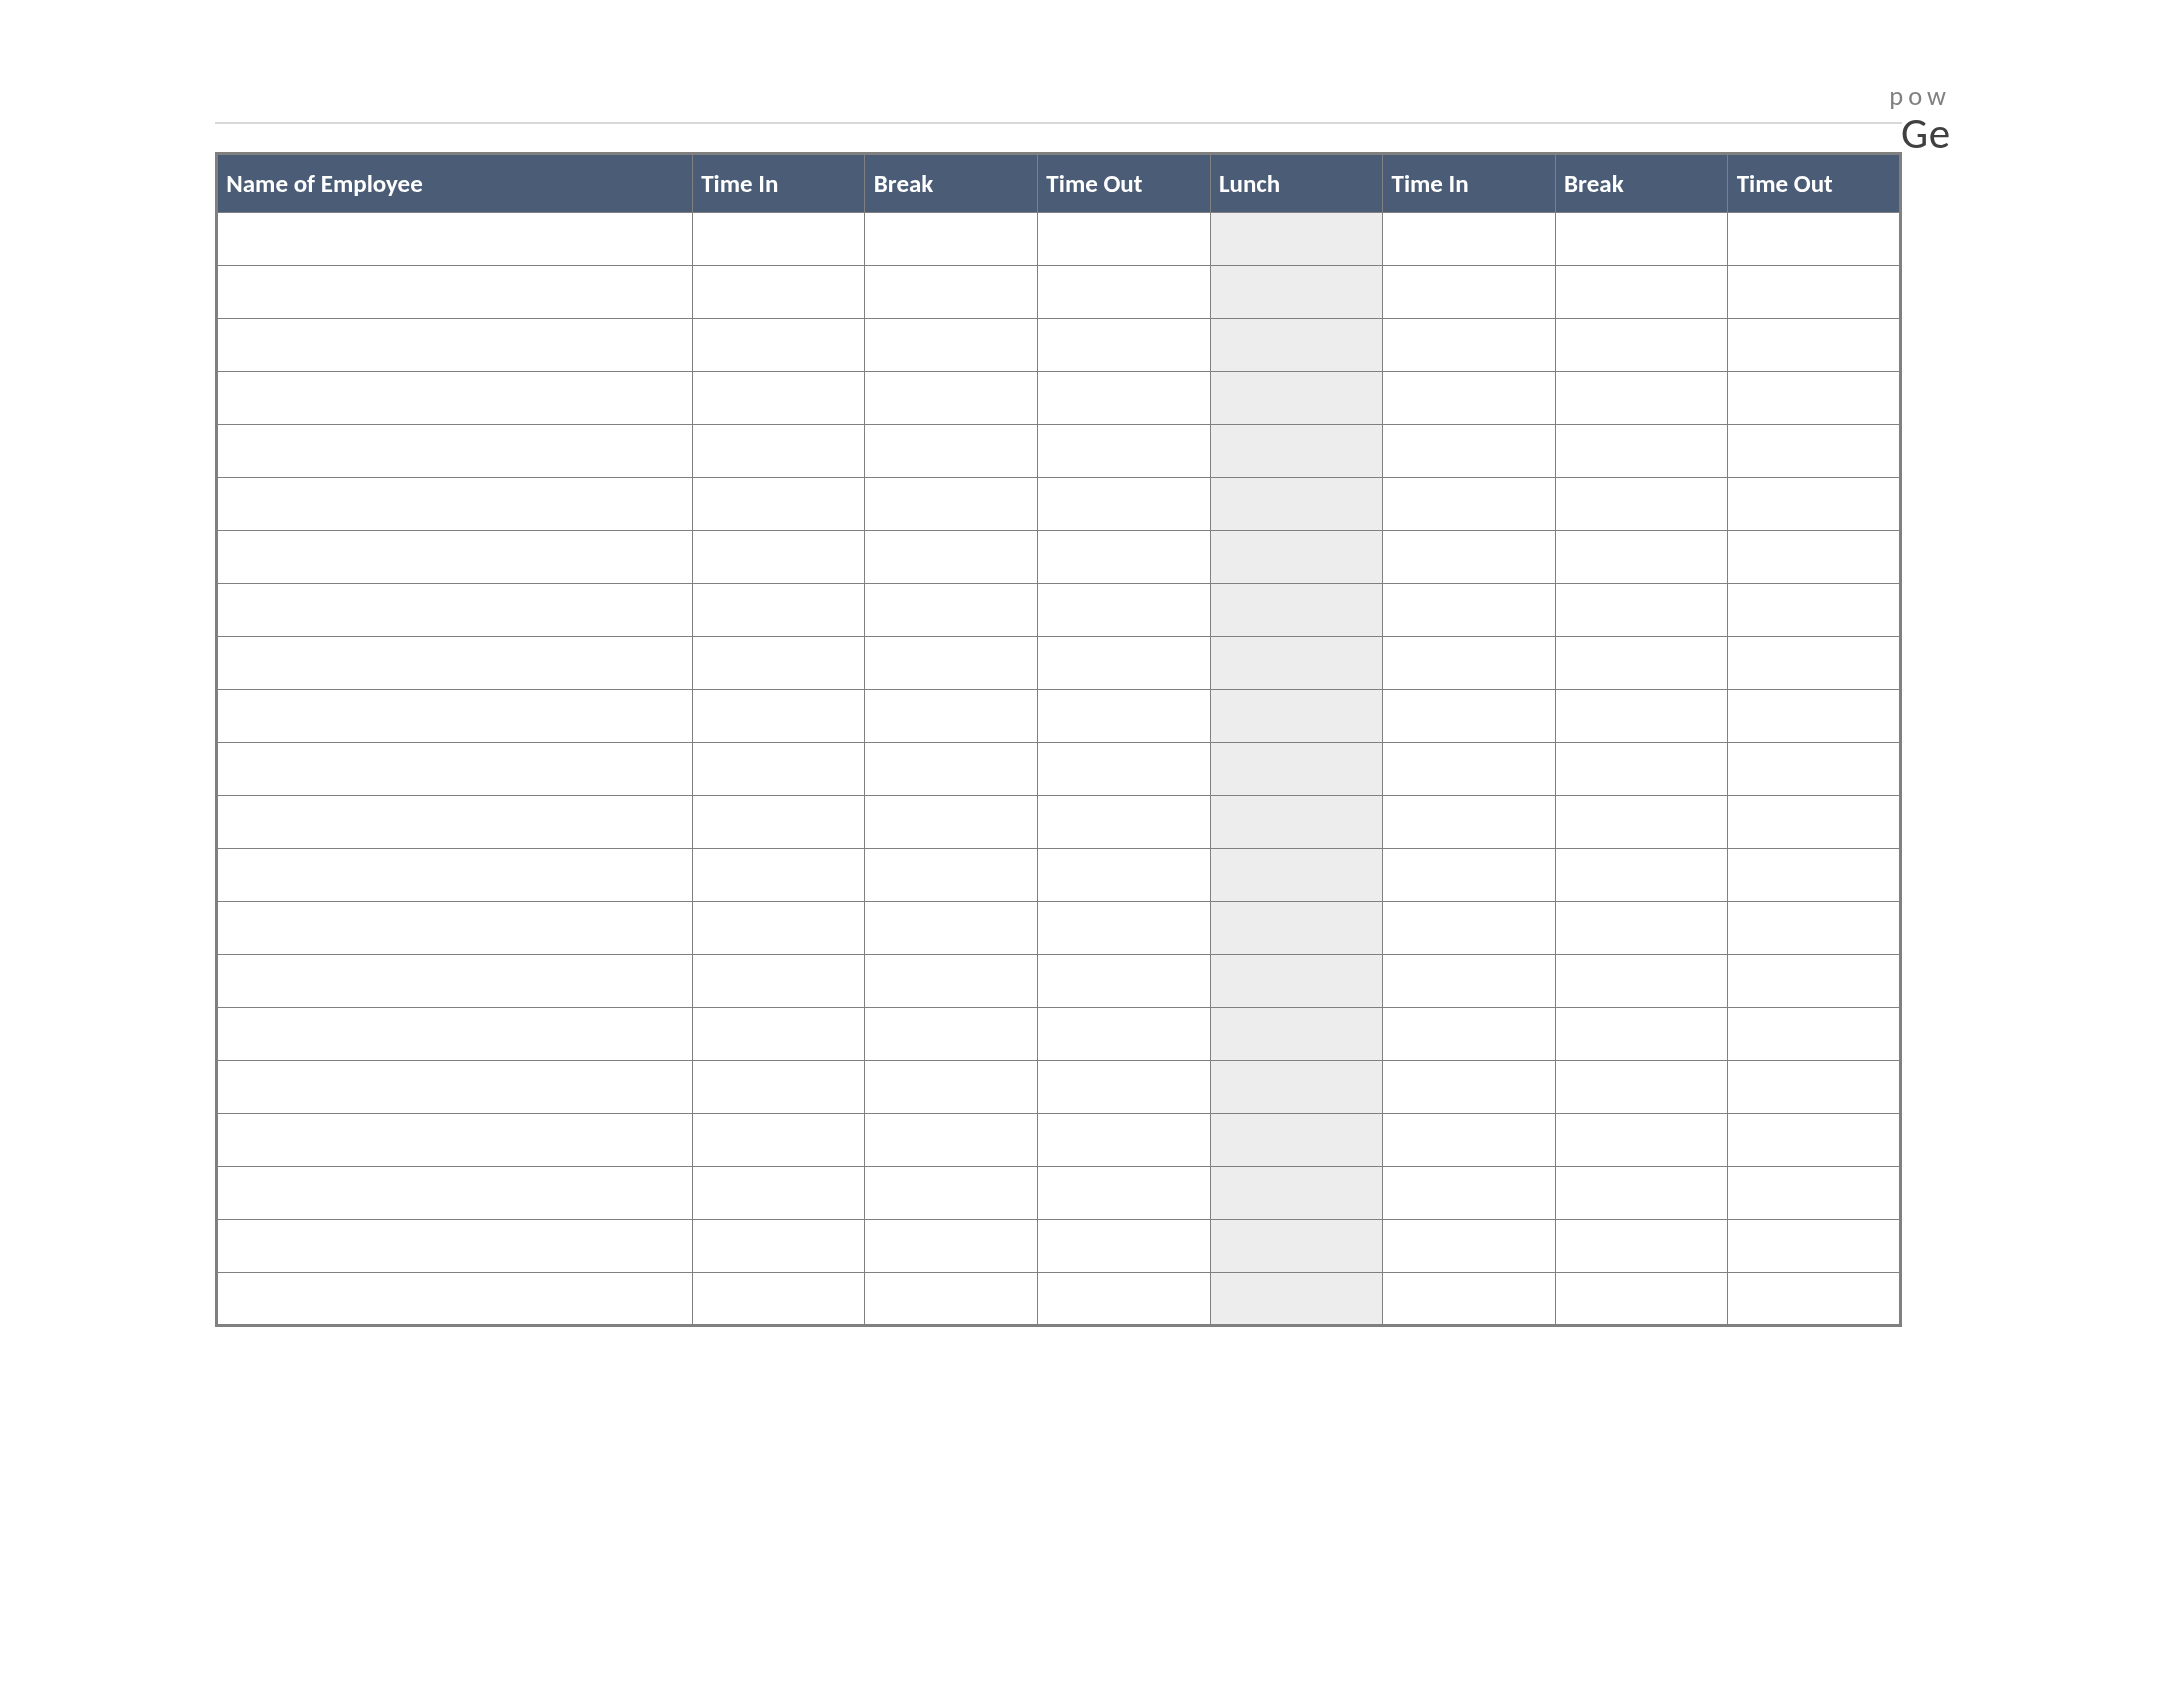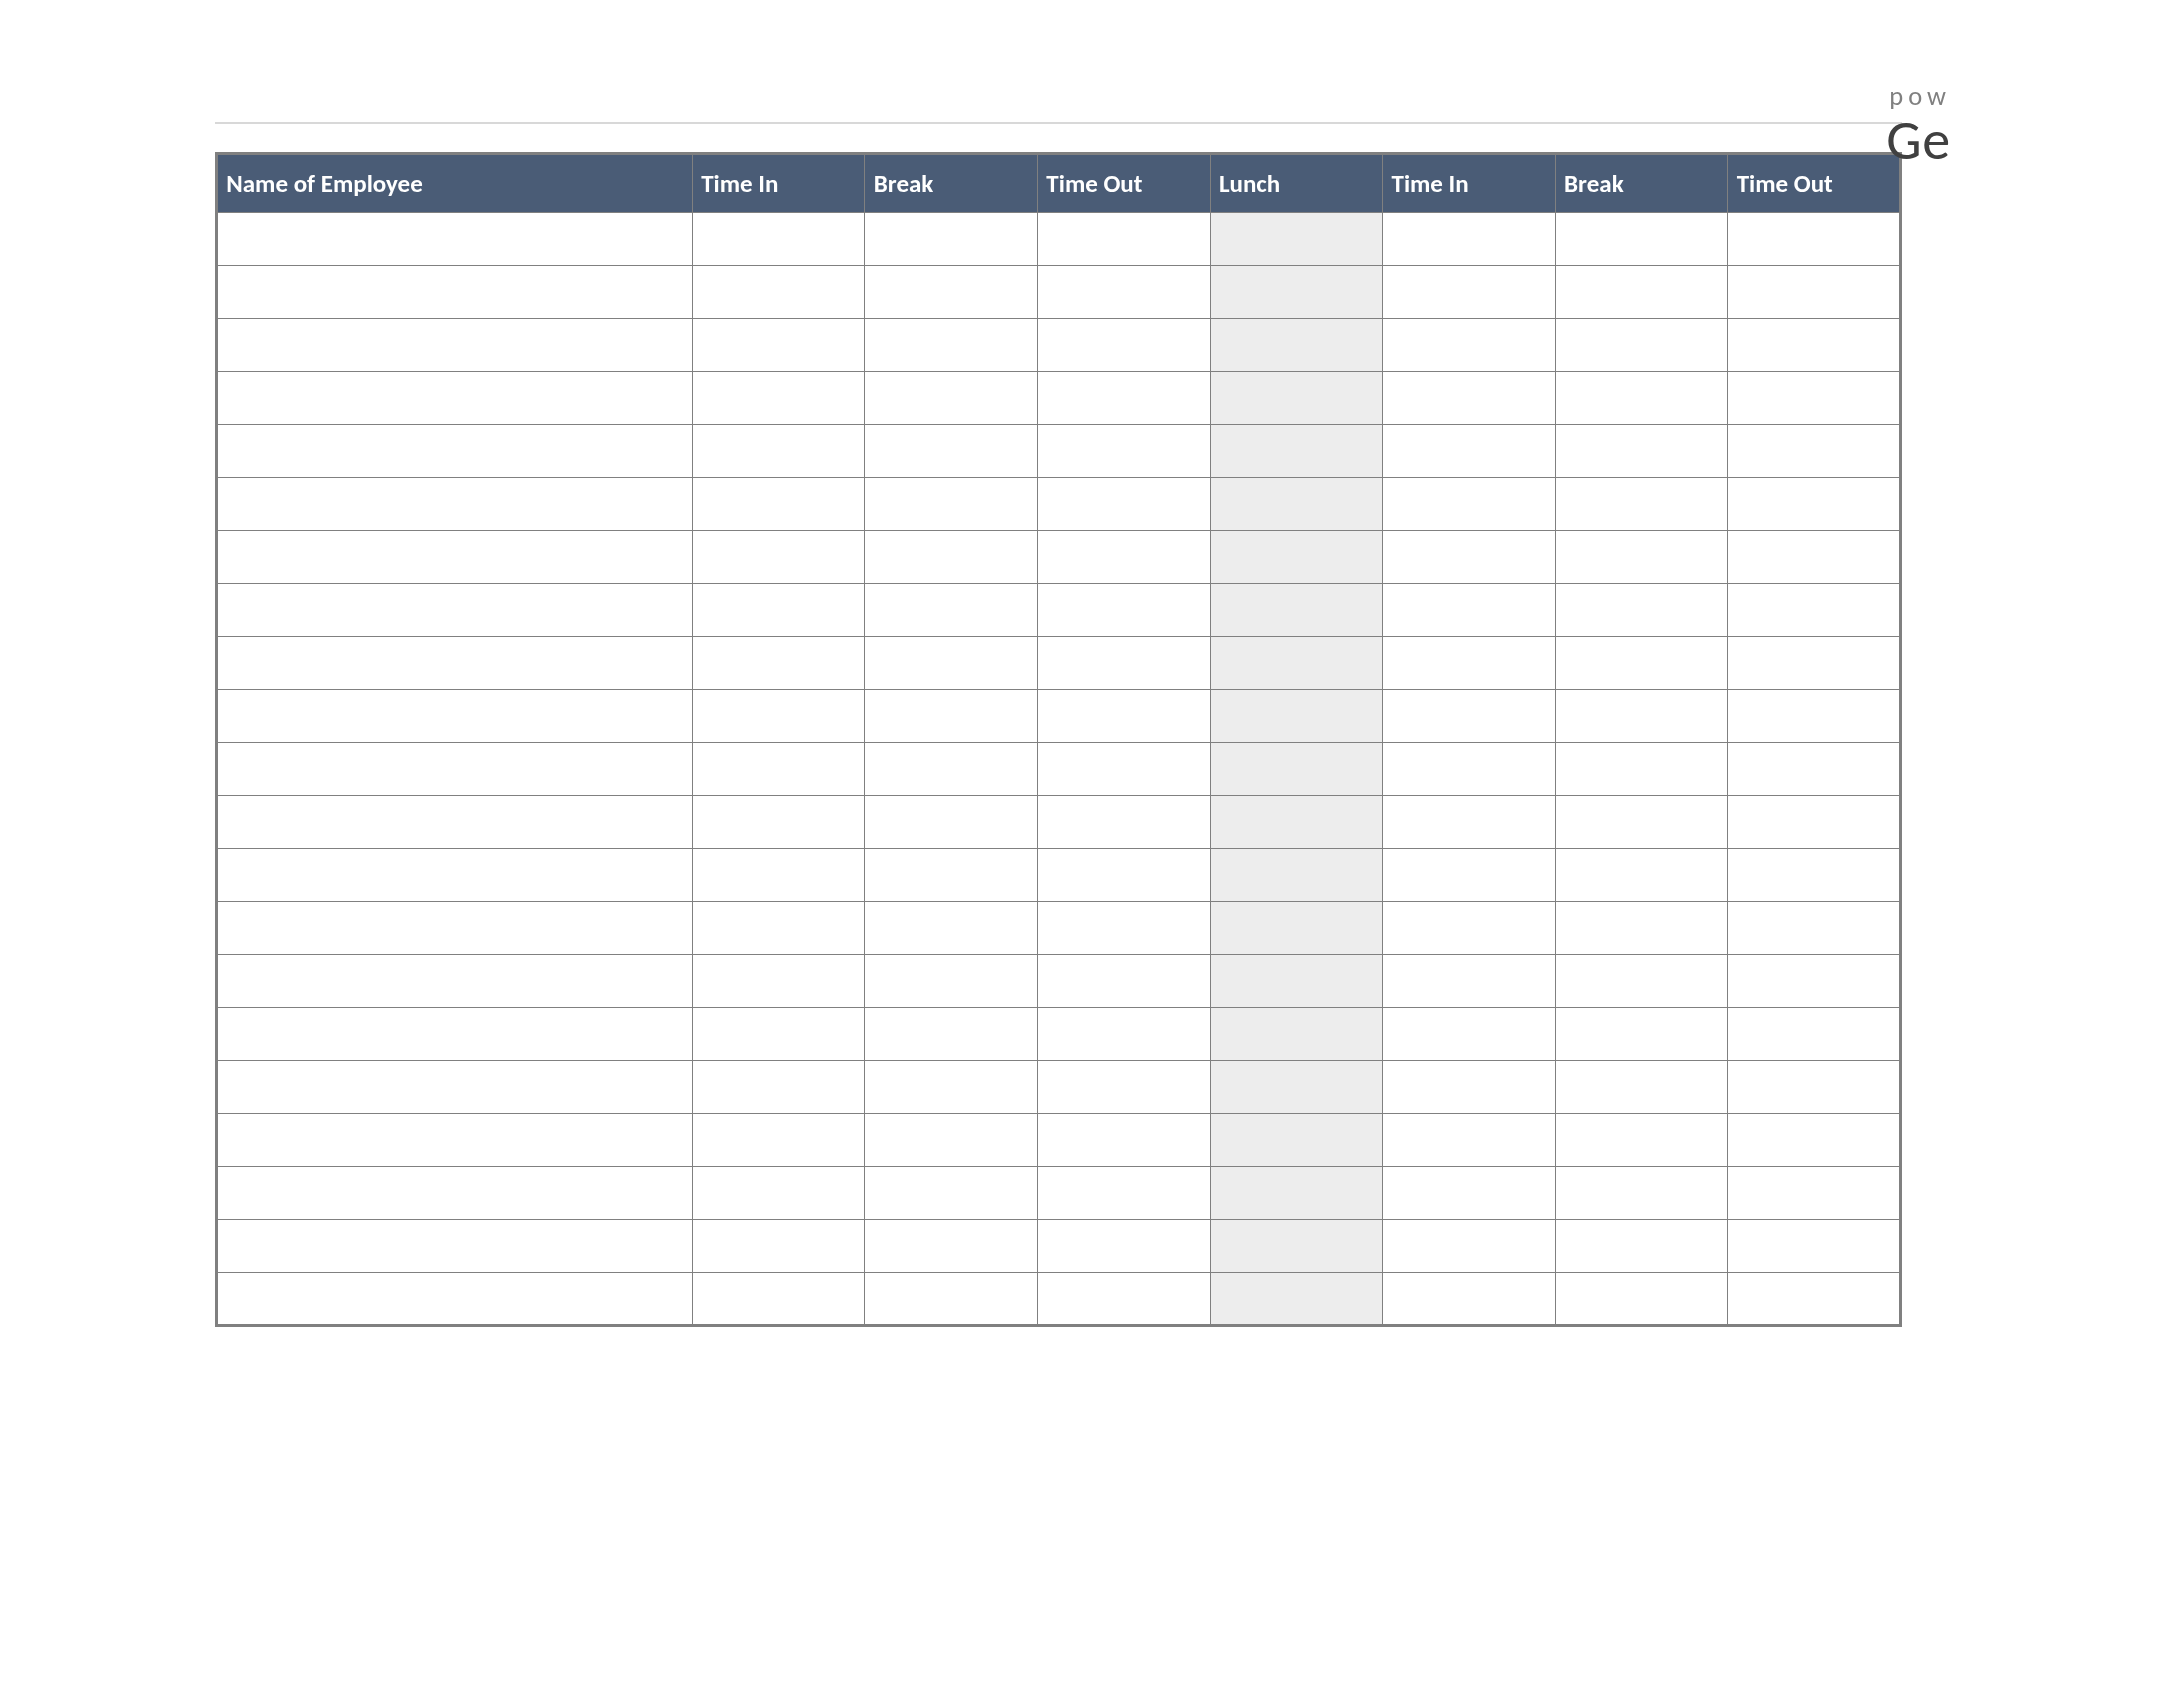--- a/index.html
+++ b/index.html
@@ -37,21 +37,21 @@
     text-align: right;
     line-height: 1.05;
   }
   .logo-top {
     font-size: 26.5px;
     color: #808080;
     letter-spacing: 5px;
     font-weight: 400;
   }
   .logo-bottom {
-    font-size: 56px;
+    font-size: 43px;
     color: #404040;
     font-weight: 400;
     letter-spacing: 0.8px;
   }
   .hr {
     width: 1687px;
     height: 1.7px;
     background: #d8d8d8;
     margin-top: 23px;
   }

